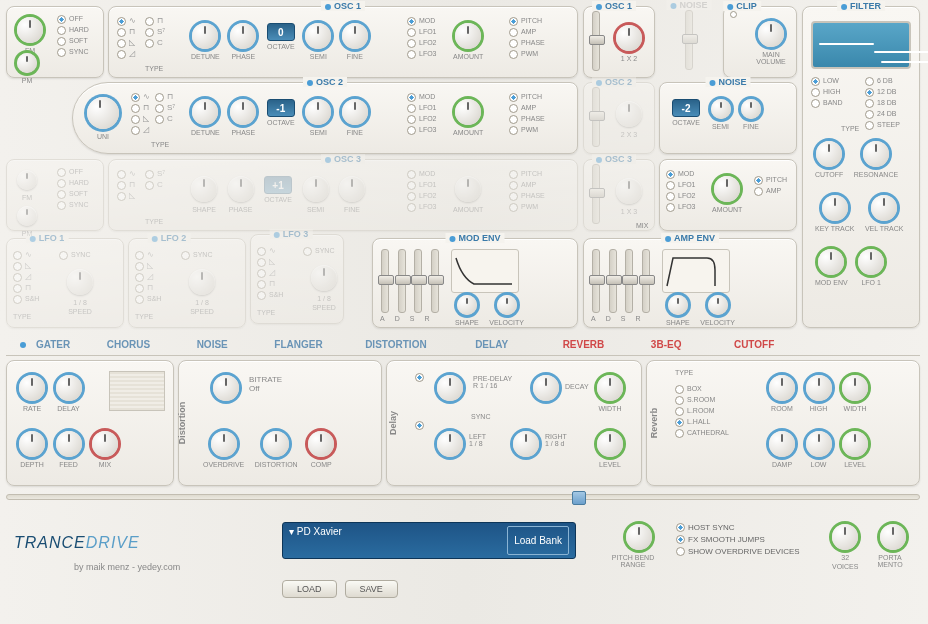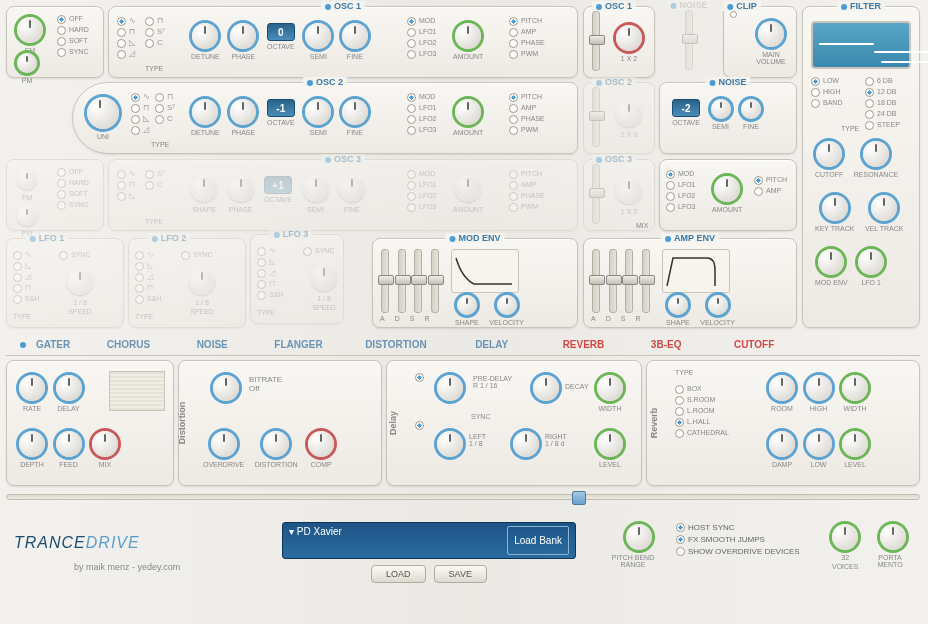--- a/index.html
+++ b/index.html
@@ -600,21 +600,21 @@
 <div class="logo" style="left:14px;top:534px">
   <span style="color:#1a4d72">TRANCE</span><span style="color:#5a9ec8">DRIVE</span>
 </div>
 <div style="position:absolute;left:74px;top:562px;font-size:9px;color:#888">by maik menz - yedey.com</div>
 
 <div style="position:absolute;left:282px;top:520px;width:294px">
   <div class="preset-box" style="display:flex;justify-content:space-between;margin-top:2px">
     <span>▾ <span>PD Xavier</span></span>
     <span style="border:1px solid #8ab4d4;padding:8px 6px;border-radius:2px;cursor:pointer">Load Bank</span>
   </div>
-  <div style="display:flex;gap:8px;margin-top:6px;justify-content:center">
+  <div style="display:flex;gap:8px;margin-top:21px;">
     <button class="btn">LOAD</button>
     <button class="btn">SAVE</button>
   </div>
 </div>
 
 <div style="position:absolute;left:616px;top:524px" class="kcol"><div class="knob green"></div><span class="klabel" style="width:50px;margin-left:-12px">PITCH BEND RANGE</span></div>
 <div style="position:absolute;left:676px;top:522px">
   <div class="check-row on">HOST SYNC</div>
   <div class="check-row on">FX SMOOTH JUMPS</div>
   <div class="check-row">SHOW OVERDRIVE DEVICES</div>

